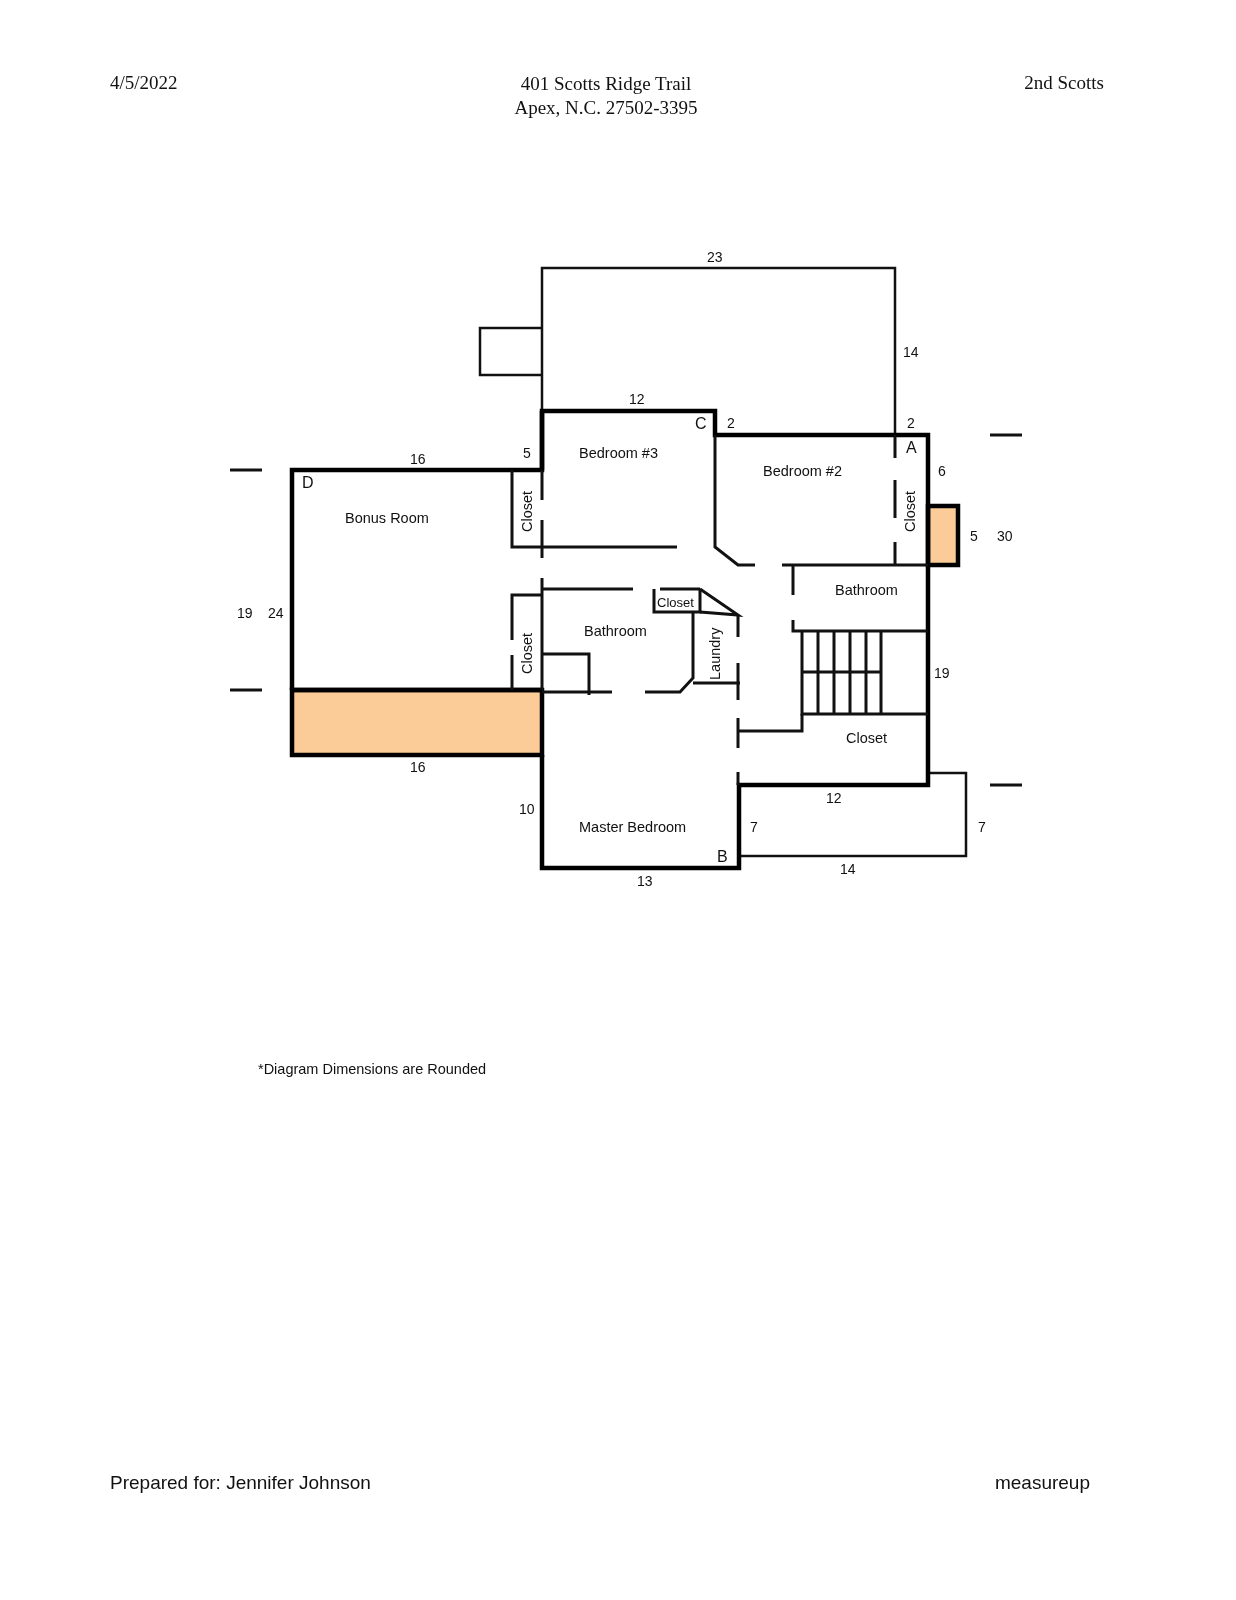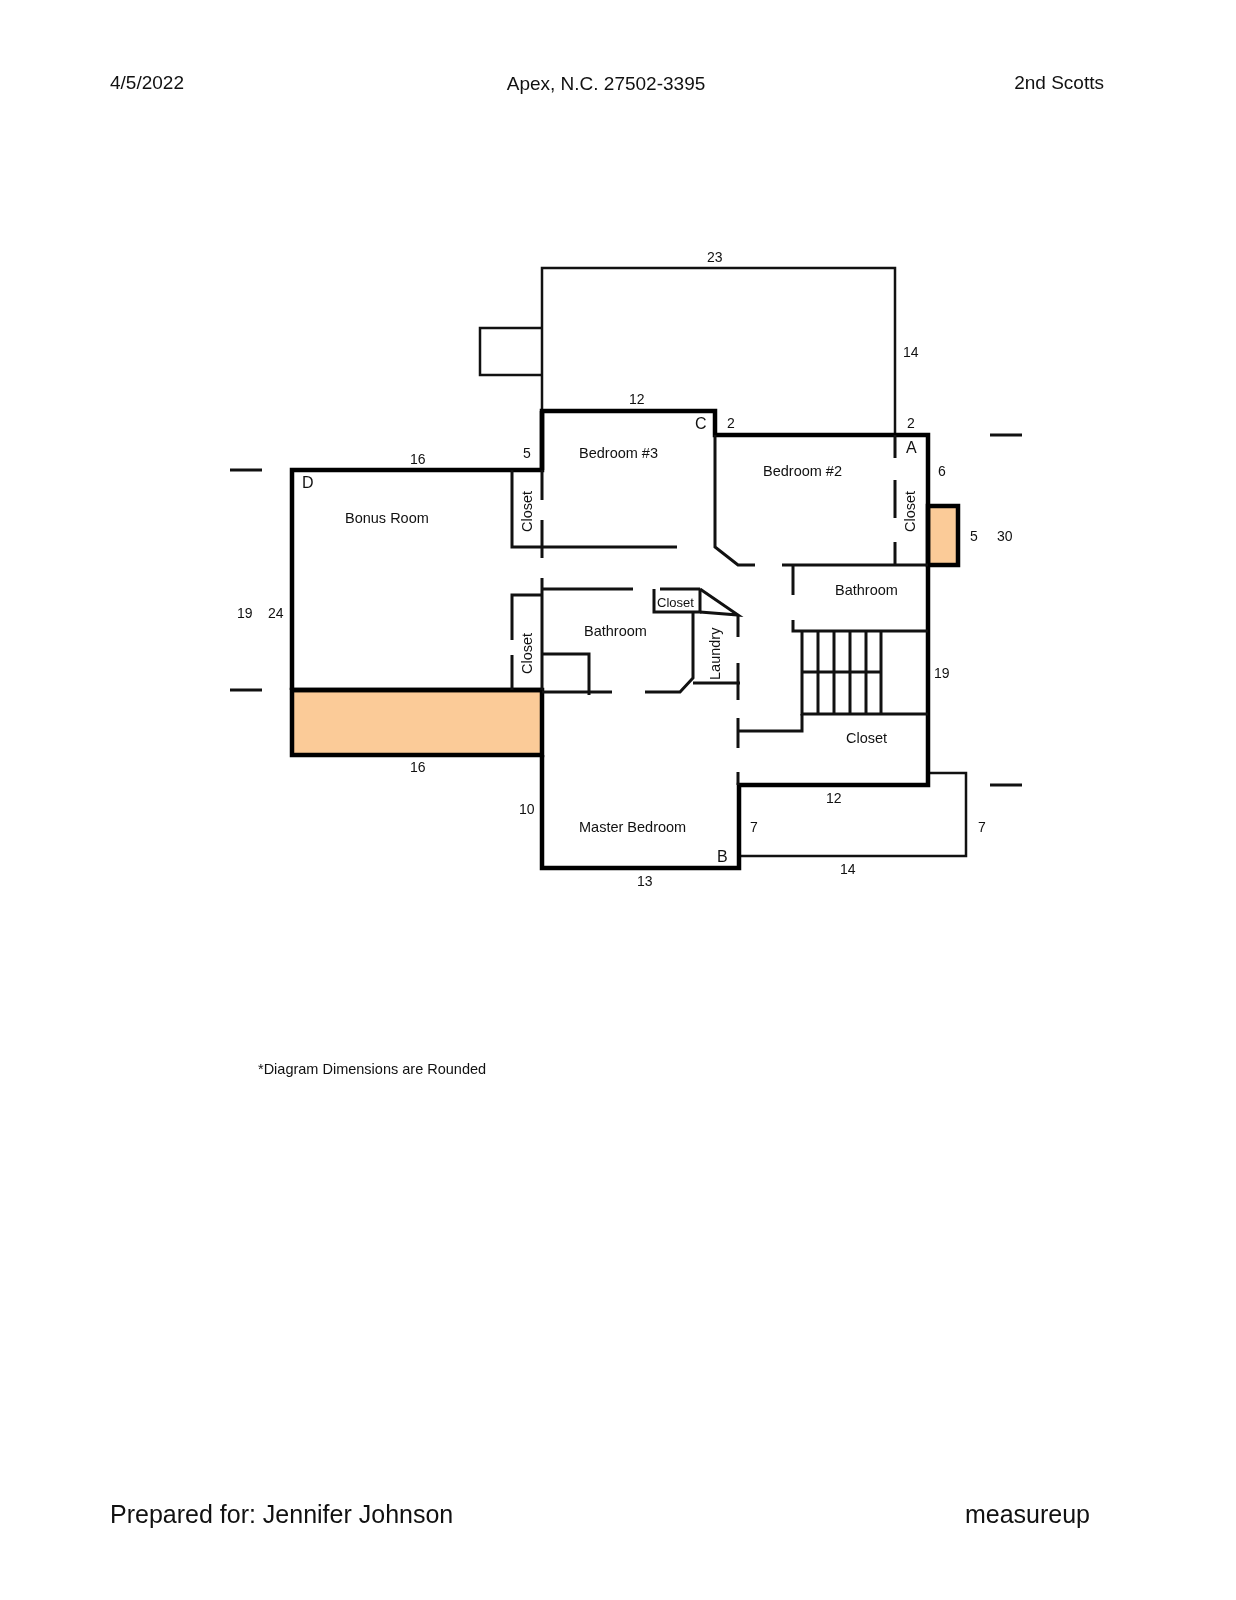--- a/index.html
+++ b/index.html
@@ -1,40 +1,41 @@
 <!DOCTYPE html>
 <html><head>
 <meta charset="utf-8">
 <style>
   html, body { margin: 0; padding: 0; background: #ffffff; }
   body { width: 1236px; height: 1600px; position: relative; overflow: hidden;
          font-family: "Liberation Sans", sans-serif; color: #111; }
-  .hdr { position: absolute; font-size: 19px; }
+  .hdr { position: absolute; font-size: 19px; font-family: Liberation Serif, serif; }
   .hdr-date { left: 110px; top: 72px; }
   .hdr-addr { left: 0; width: 1212px; top: 72px; text-align: center; line-height: 24px; }
   .hdr-level { right: 132px; top: 72px; }
   .note { position: absolute; left: 250px; top: 1061px; font-size: 14.5px; margin-left: 8px; }
-  .ftr { position: absolute; top: 1472px; font-size: 25px; margin-top: 28px; }
+  .ftr { position: absolute; top: 1472px; font-size: 19px; }
   .ftr-left { left: 110px; }
   .ftr-right { right: 146px; }
   svg.plan { position: absolute; left: 0; top: 0; }
   svg.plan text { font-family: "Liberation Sans", sans-serif; fill: #111; }
   .dim { font-size: 14px; }
   .room { font-size: 14.5px; }
   .corner { font-size: 16px; }
   .thin { stroke: #111; stroke-width: 2.5; fill: none; }
   .thick { stroke: #000; stroke-width: 4.5; fill: none; }
   .mid { stroke: #111; stroke-width: 3; fill: none; }
   .fill-orange { fill: #fbcb98; stroke: #000; stroke-width: 4.5; }
 </style>
 </head>
 <body>
 
 <div class="hdr hdr-date">4/5/2022</div>
 <div class="hdr hdr-addr">
+  <div>401 Scotts Ridge Trail</div>
   <div>Apex, N.C. 27502-3395</div>
 </div>
 <div class="hdr hdr-level">2nd Scotts</div>
 
 <svg class="plan" width="1236" height="1600" viewBox="0 0 1236 1600" xmlns="http://www.w3.org/2000/svg">
 
   <g>
     <polyline class="thin" points="542,411 542,268 895,268 895,435"></polyline>
     <polyline class="thin" points="542,328 480,328 480,375 542,375"></polyline>
   </g>

